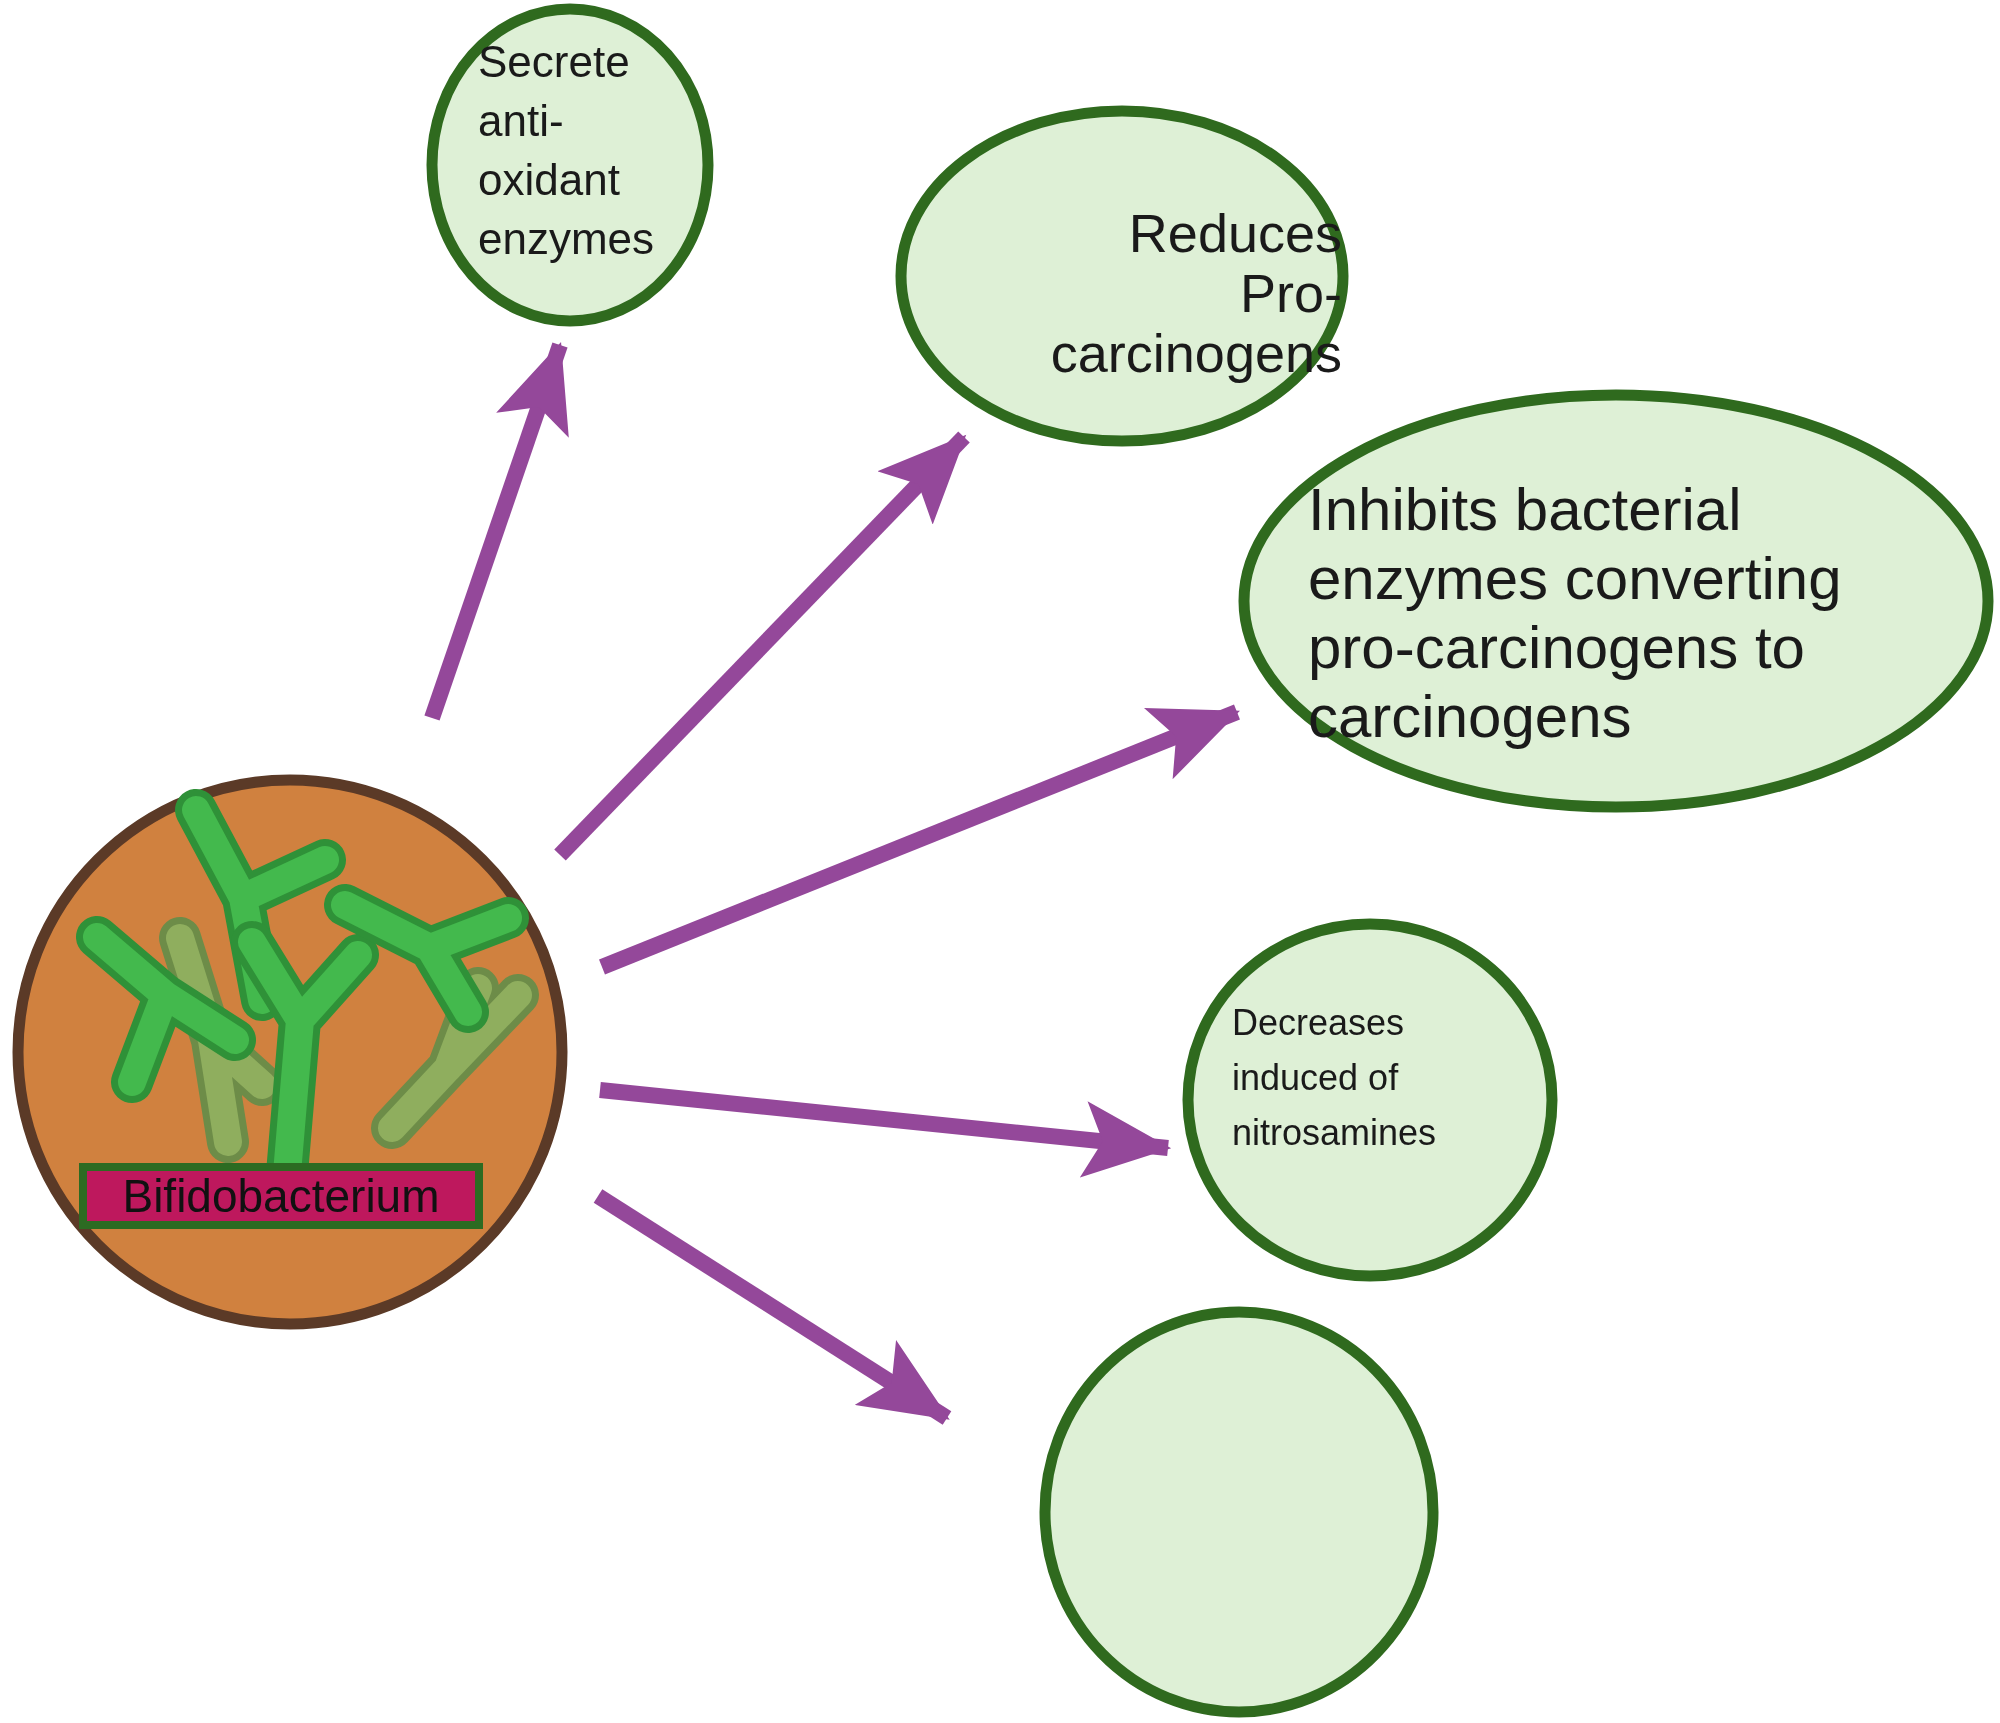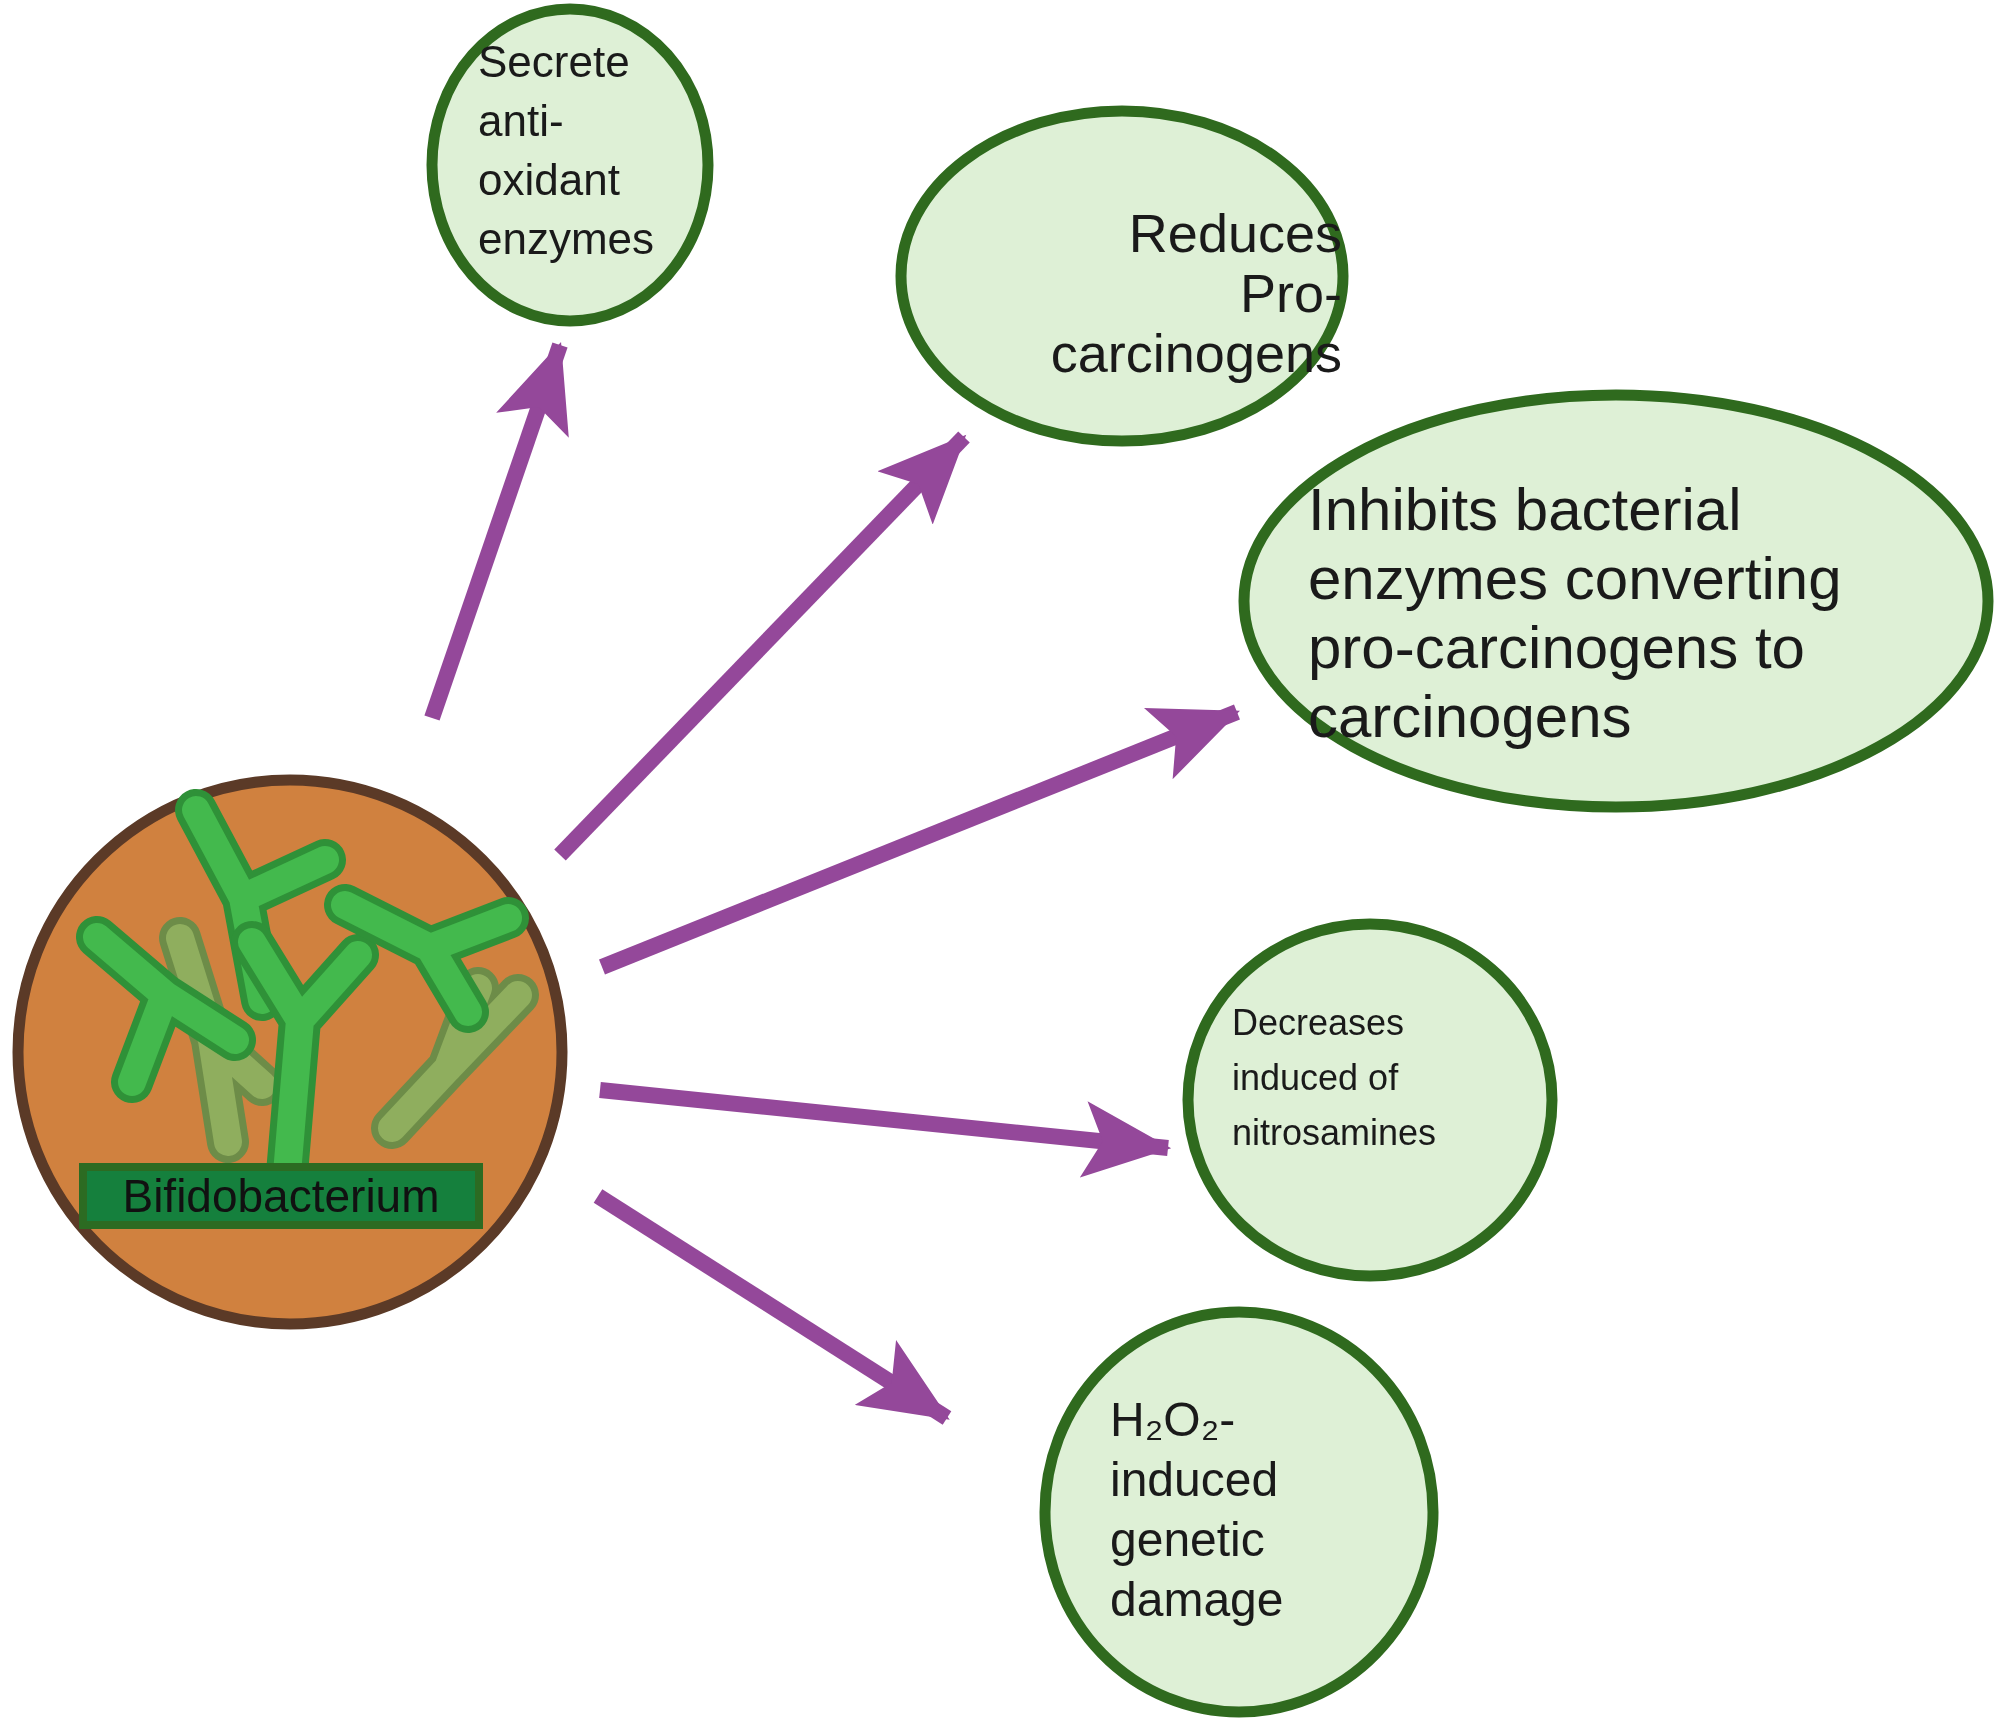--- a/index.html
+++ b/index.html
@@ -21,21 +21,21 @@
   .node-text .ln{display:block;}
   .nt-1{left:478px;top:32px;width:260px;font-size:44px;line-height:59px;}
   .nt-2{left:902px;top:203px;width:440px;text-align:right;font-size:54px;line-height:60px;}
   .nt-3{left:1308px;top:475px;width:640px;font-size:60px;line-height:69px;}
   .nt-4{left:1232px;top:995px;width:330px;font-size:36px;line-height:55px;}
   .nt-5{left:1110px;top:1390px;width:290px;font-size:48px;line-height:60px;}
   .source-label{
     position:absolute;
     left:79px;top:1163px;width:404px;height:66px;
     box-sizing:border-box;
-    background:#15803d;
+    background:#be185d;
     border:8px solid #2c6b22;
     display:flex;align-items:center;justify-content:center;
     font-size:46px;color:#111111;
   }
 </style>
 </head>
 <body>
 
 <div class="canvas">
 
@@ -111,24 +111,18 @@
     <span class="ln">pro-carcinogens to</span>
     <span class="ln">carcinogens</span>
   </div>
 
   <div class="node-text nt-4">
     <span class="ln">Decreases</span>
     <span class="ln">induced of</span>
     <span class="ln">nitrosamines</span>
   </div>
 
-  <div class="node-text nt-5">
-    <span class="ln">H₂O₂-</span>
-    <span class="ln">induced</span>
-    <span class="ln">genetic</span>
-    <span class="ln">damage</span>
-  </div>
 
   <div class="source-label">
     <span>Bifidobacterium</span>
   </div>
 
 </div>
 
 </body></html>

